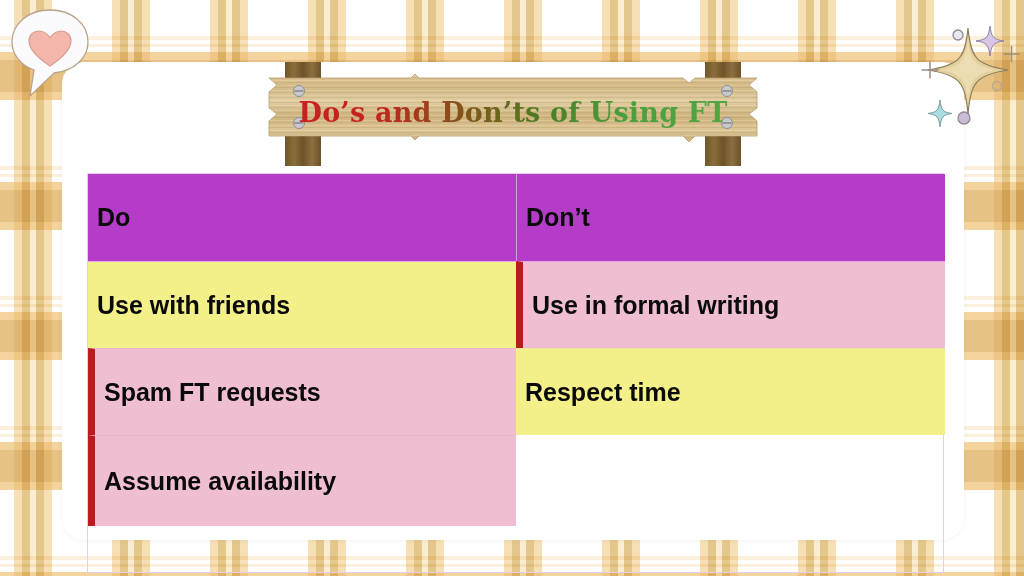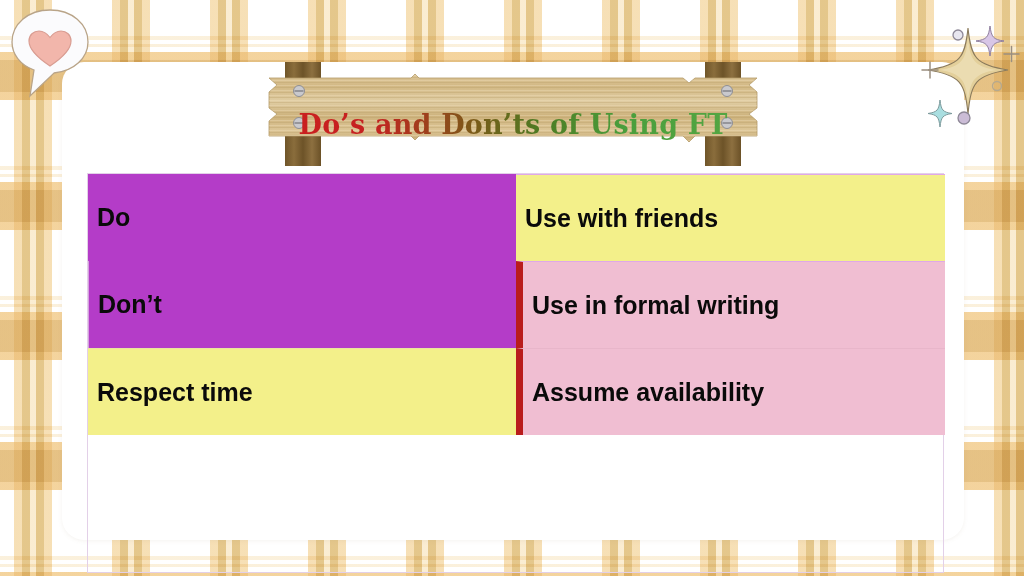--- a/index.html
+++ b/index.html
@@ -98,21 +98,21 @@
 
   
   .sign {
     position: absolute;
     left: 263px; top: 62px;
     width: 500px; height: 104px;
   }
 
   .sign-title {
     position: absolute;
-    left: 0; top: 12px; width: 500px; height: 104px;
+    left: 0; top: 0; width: 500px; height: 104px;
     display: flex; align-items: center; justify-content: center;
     font-family: "DejaVu Serif", "Liberation Serif", serif;
     font-weight: bold;
     font-size: 27px;
     letter-spacing: 0.2px;
     white-space: nowrap;
     background-image: linear-gradient(to right,
         #cc1f1f 0%, #c52121 22%,
         #7b5a18 42%, #4e7a23 55%,
         #4a9e3c 72%, #57a845 100%);
@@ -236,23 +236,24 @@
         <path d="M459.5 29 L468.5 29" stroke="#7b7b80" stroke-width="1.3"></path>
         <circle cx="464" cy="61" r="5.5" fill="#c9c9cd" stroke="#8e8e93" stroke-width="1"></circle>
         <path d="M459.5 61 L468.5 61" stroke="#7b7b80" stroke-width="1.3"></path>
       </g>
     </svg>
     <div class="sign-title">Do’s and Don’ts of Using FT</div>
   </div>
 
   <div class="table">
     <div class="cell hdr">Do</div>
+    <div class="cell hdr right">Don’t</div>
+
     <div class="cell yellow firstbody">Use with friends</div>
-
-    <div class="cell hdr right">Don’t</div>
     <div class="cell pink   firstbody">Use in formal writing</div>
 
+    <div class="cell pink">Spam FT requests</div>
 
     <div class="cell yellow">Respect time</div>
     <div class="cell pink">Assume availability</div>
   </div>
 
 </div>
 
 </body></html>

